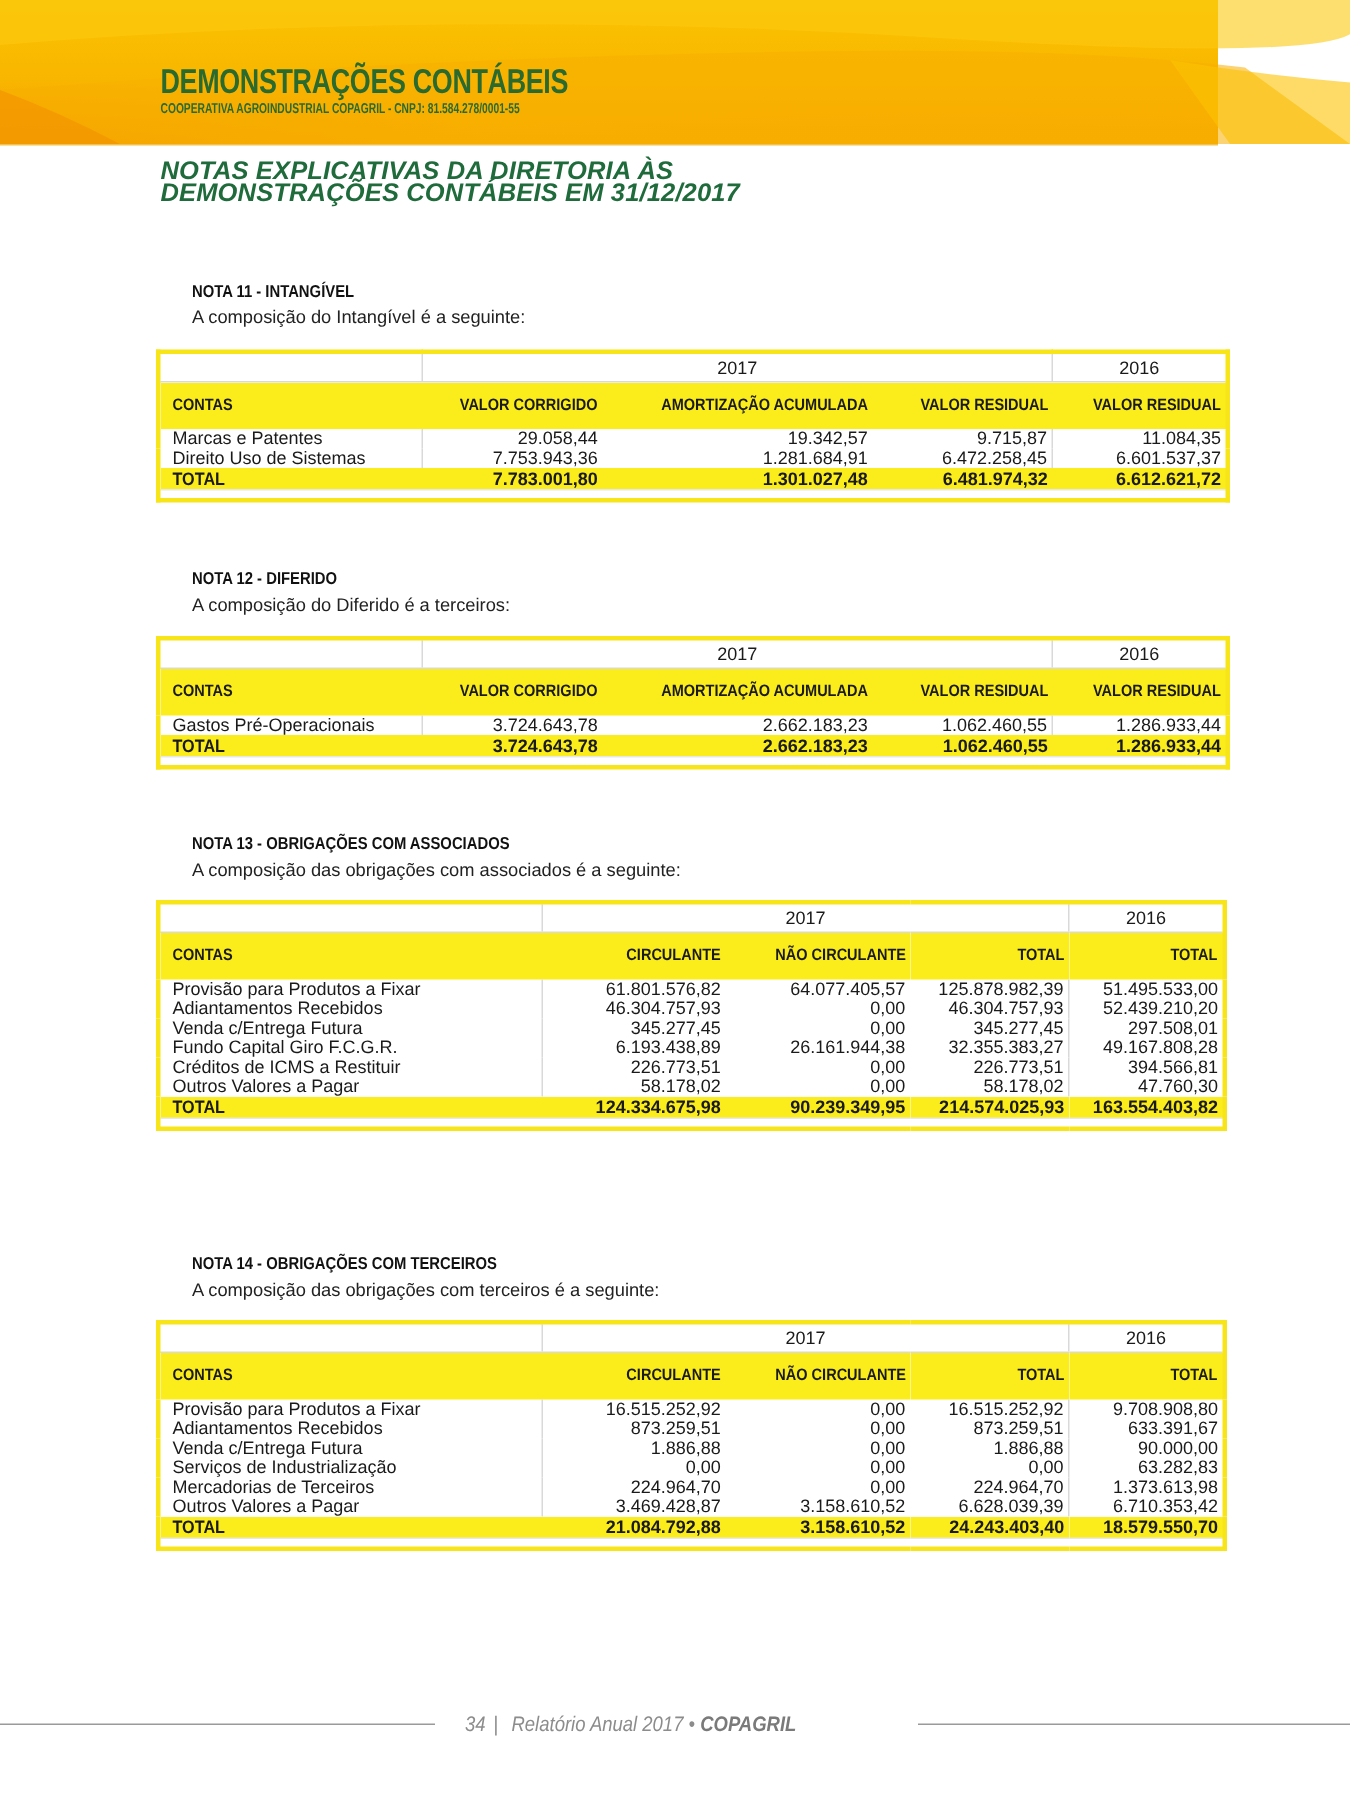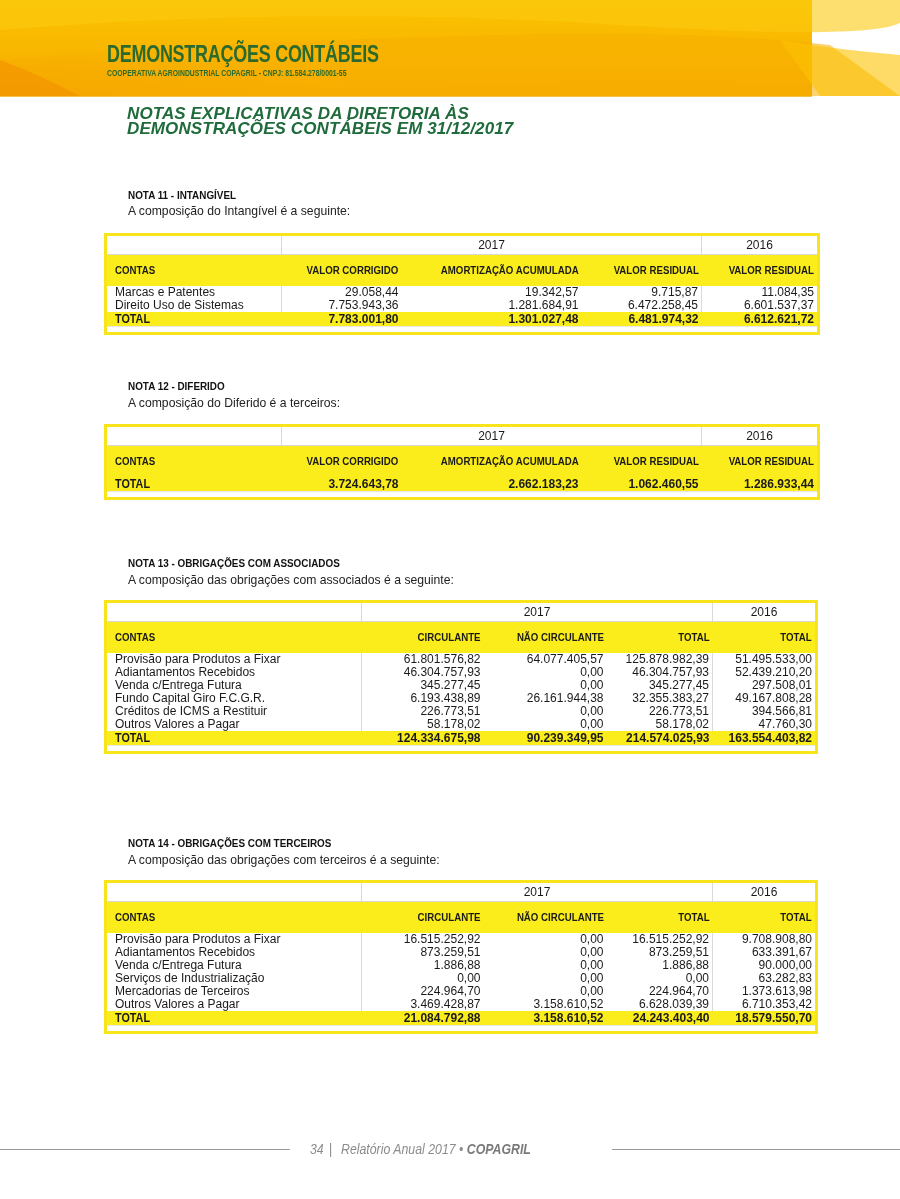--- a/index.html
+++ b/index.html
@@ -29,21 +29,21 @@
   }
   .banner-sub {
     position:absolute; left:107px; top:67px;
     font-weight:bold; font-size:9.5px; color:#2a6a2e;
     transform:scaleX(0.72); transform-origin:left top;
     white-space:nowrap;
   }
   .page-heading {
     position:absolute; left:107px; top:106px;
     font-weight:bold; font-style:italic; font-size:17px; line-height:15px;
-    color:#1f6b3c; letter-spacing:0.1px;margin-left:20px;
+    color:#1f6b3c; letter-spacing:0.1px;
   }
   .page-heading div { white-space:nowrap; }
 
   .note-title {
     position:absolute; left:128px;
     font-weight:bold; font-size:11.5px; color:#111;
     transform:scaleX(0.86); transform-origin:left top; white-space:nowrap;
   }
   .note-desc {
     position:absolute; left:128px;
@@ -168,20 +168,27 @@
     <td colspan="3" class="v">2017</td>
     <td class="v">2016</td>
   </tr>
   <tr class="hdr">
     <td class="c"><span>CONTAS</span></td>
     <td class="n"><span>VALOR CORRIGIDO</span></td>
     <td class="n"><span>AMORTIZAÇÃO ACUMULADA</span></td>
     <td class="n"><span>VALOR RESIDUAL</span></td>
     <td class="n"><span>VALOR RESIDUAL</span></td>
   </tr>
+  <tr>
+    <td class="c">Gastos Pré-Operacionais</td>
+    <td class="n sep">3.724.643,78</td>
+    <td class="n">2.662.183,23</td>
+    <td class="n">1.062.460,55</td>
+    <td class="n sep">1.286.933,44</td>
+  </tr>
   <tr class="total">
     <td class="c"><span class="t">TOTAL</span></td>
     <td class="n">3.724.643,78</td>
     <td class="n">2.662.183,23</td>
     <td class="n">1.062.460,55</td>
     <td class="n">1.286.933,44</td>
   </tr>
   <tr class="spacer">
         <td colspan="5"></td>
       </tr>

